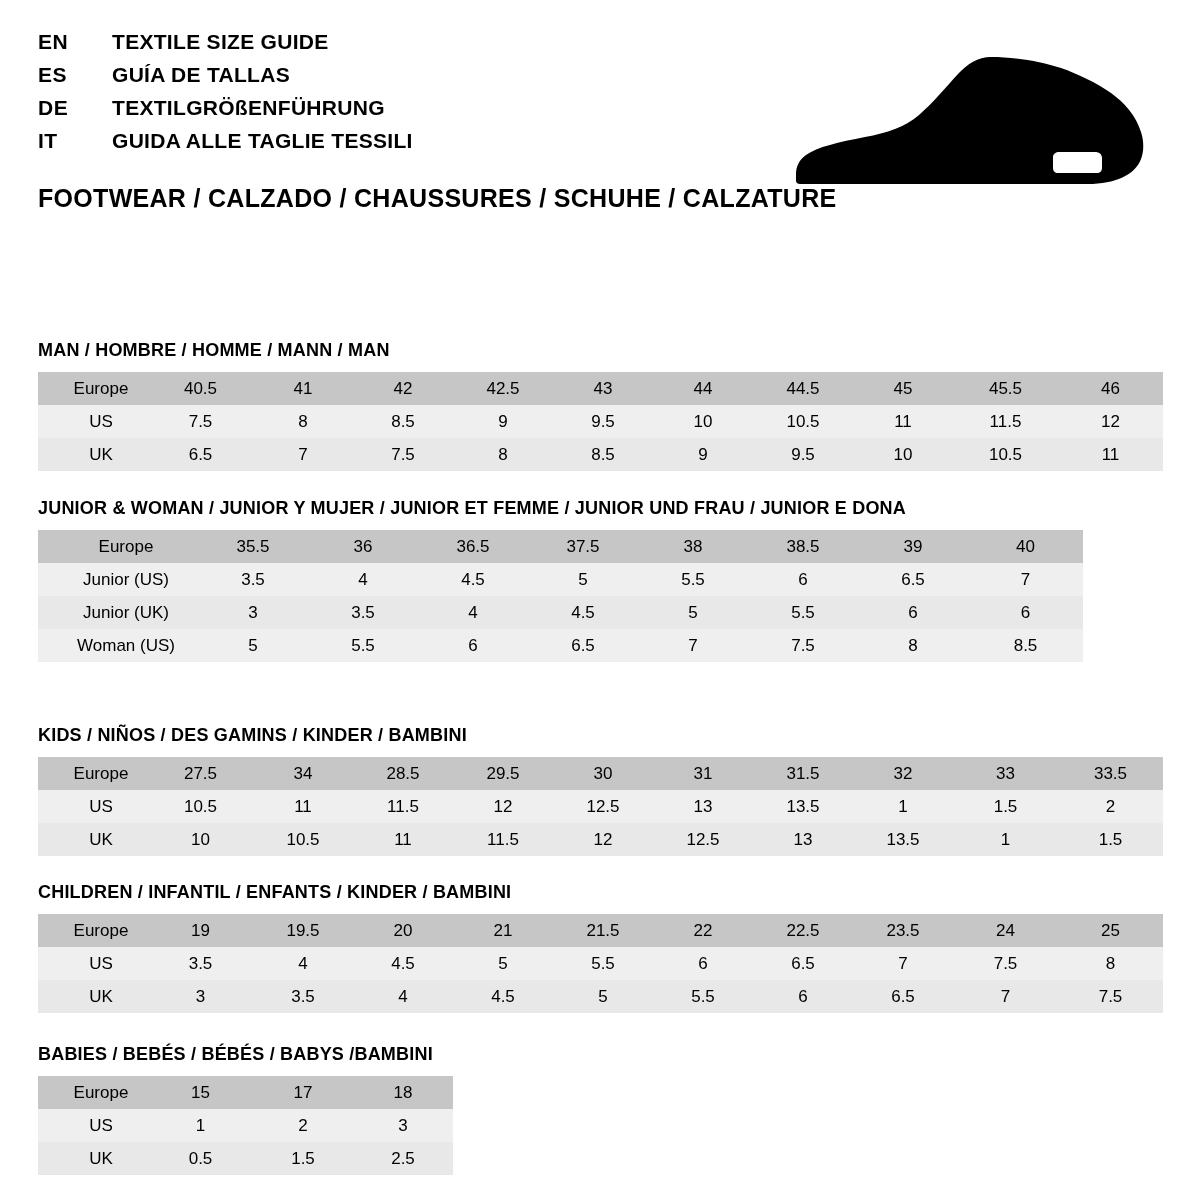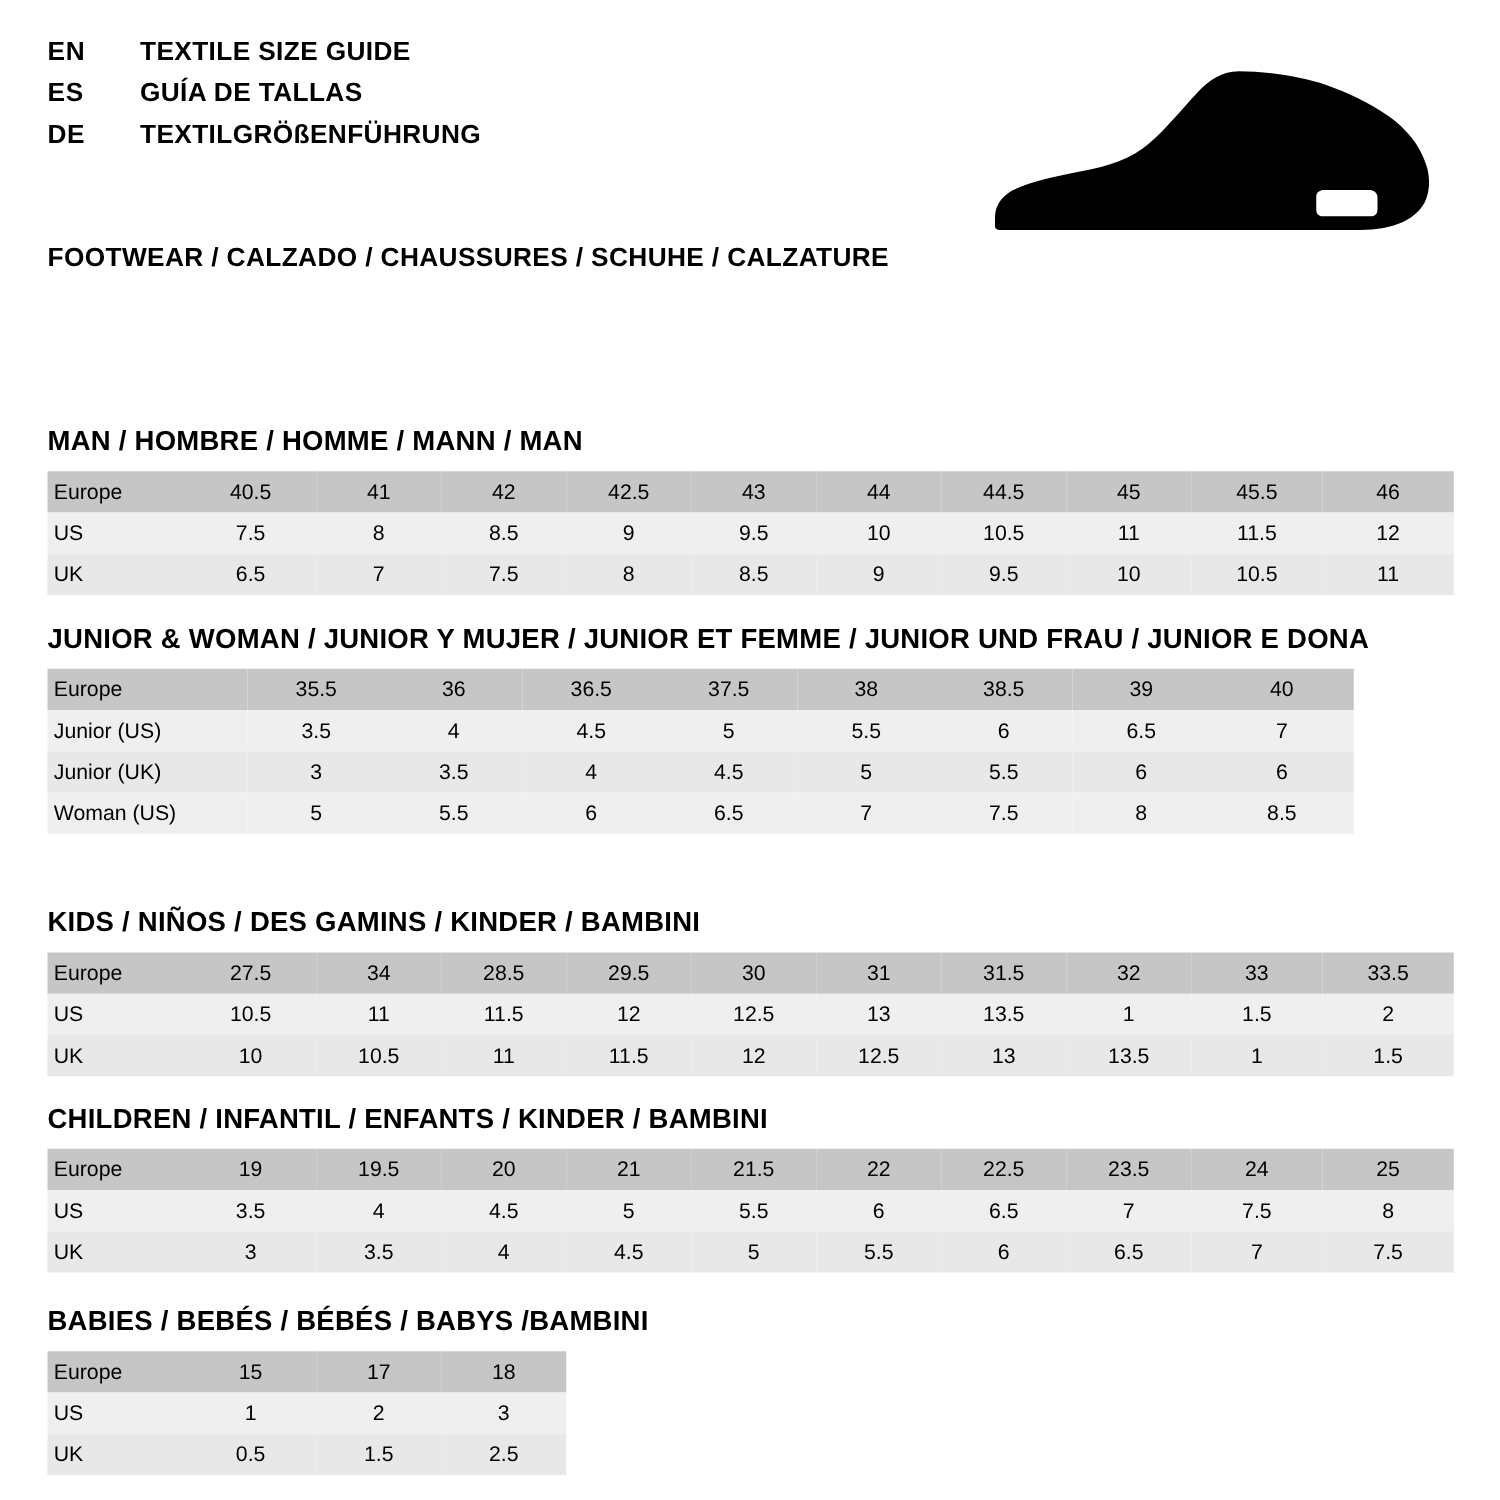--- a/index.html
+++ b/index.html
@@ -42,63 +42,63 @@
     font-weight: bold;
     letter-spacing: 0.5px;
   }
   .lang-title {
     font-size: 21px;
     font-weight: bold;
     letter-spacing: 0.3px;
   }
   .footwear-line {
     position: absolute;
-    top: 195px;
+    top: 184px;
     left: 38px;
-    font-size: 21px;
+    font-size: 25px;
     font-weight: bold;
     letter-spacing: 0.3px;
   }
 
   
   .shoe {
     position: absolute;
     top: 55px;
     left: 795px;
     width: 350px;
     height: 130px;
   }
 
   
   .section {
     position: absolute;
     left: 38px;
   }
   .section-title {
-    font-size: 22px;
+    font-size: 18px;
     font-weight: bold;
     letter-spacing: 0.2px;
     margin-bottom: 11px;
     white-space: nowrap;
   }
   table.size-table {
     border-collapse: collapse;
     table-layout: fixed;
     font-size: 17px;
   }
   table.size-table td {
     height: 33px;
     padding: 0;
     text-align: center;
     vertical-align: middle;
     font-weight: normal;
   }
   table.size-table td.rowlabel {
-    text-align: left;
-    padding-left: 5px;
+    text-align: center;
+    padding-left: 16px;
   }
   tr.shade td {
     background: #c6c6c6;
   }
   tr.plain td {
     background: #efefef;
   }
   tr.plain-alt td {
     background: #e8e8e8;
   }
@@ -120,20 +120,24 @@
       <div class="lang-code">EN</div>
       <div class="lang-title">TEXTILE SIZE GUIDE</div>
     </div>
     <div class="lang-row">
       <div class="lang-code">ES</div>
       <div class="lang-title">GUÍA DE TALLAS</div>
     </div>
     <div class="lang-row">
       <div class="lang-code">DE</div>
       <div class="lang-title">TEXTILGRÖßENFÜHRUNG</div>
+    </div>
+    <div class="lang-row">
+      <div class="lang-code">IT</div>
+      <div class="lang-title">GUIDA ALLE TAGLIE TESSILI</div>
     </div>
   </div>
 
   <div class="footwear-line">FOOTWEAR / CALZADO / CHAUSSURES / SCHUHE / CALZATURE</div>
 
   <div class="shoe">
     <svg viewBox="0 0 350 130" width="350" height="130" aria-hidden="true">
       <path fill="#000000" d="M196,2 C183,2 172,9 163,19 C150,33 138,48 124,60 C110,72 92,78 70,82
         C44,87 22,92 11,100 C4,105 1,112 1,119 L1,126 C1,128 3,129 5,129
         L293,129 C320,129 340,120 346,104 C349,96 349,86 346,77

